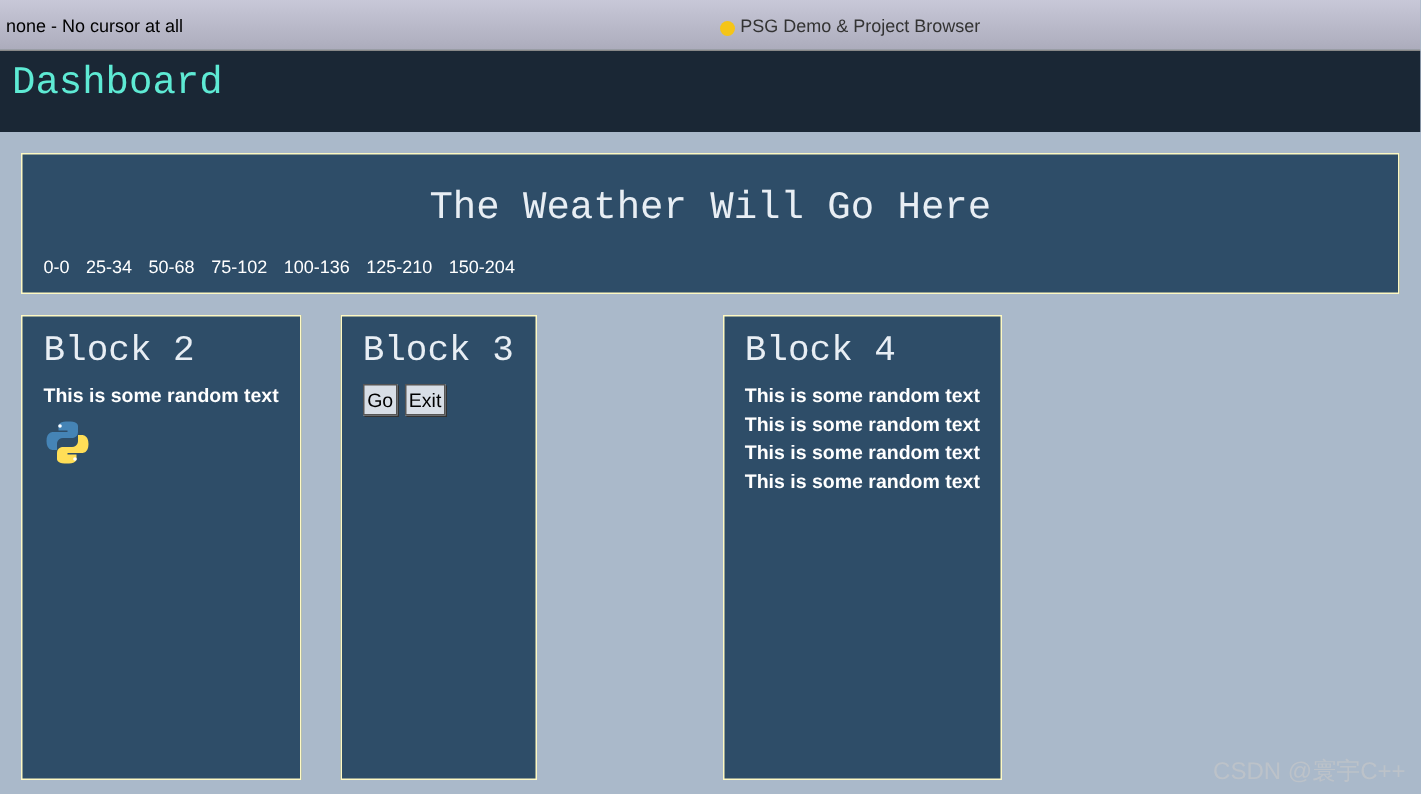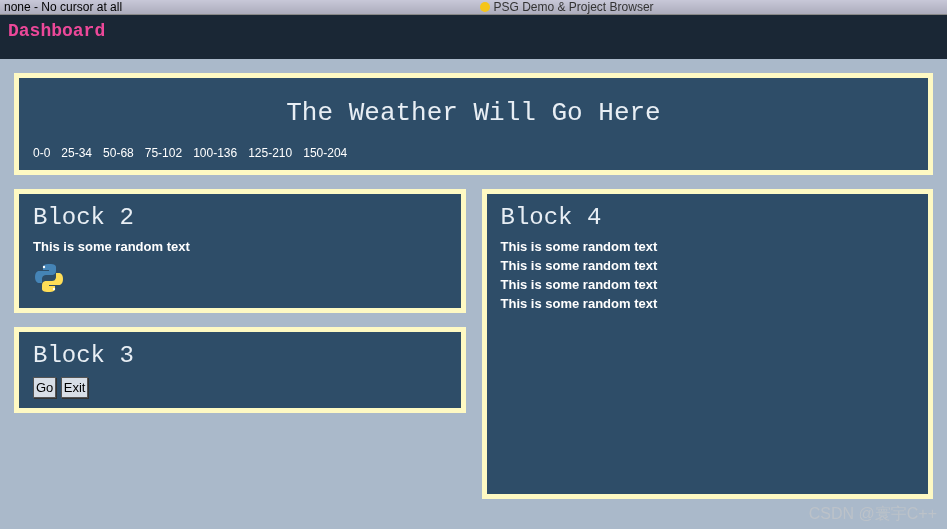--- a/index.html
+++ b/index.html
@@ -4,55 +4,54 @@
 <style>
 * { box-sizing: border-box; margin: 0; padding: 0; }
 body {
   background: #aab9ca;
   font-family: Arial, sans-serif;
   width: 947px;
   height: 529px;
   overflow: hidden;
 }
 .titlebar {
-  height: 15px;
+  height: 34px;
   background: linear-gradient(#c8c8d8, #acacbc);
   display: flex;
   align-items: center;
   font-size: 12px;
   border-bottom: 1px solid #888;
 }
 .titlebar-left { flex: 1; padding-left: 4px; color: #000; }
-.titlebar-right { flex: 1; padding-left: 8px; color: #333; display:flex; align-items:center; gap:4px;}
+.titlebar-right { flex: 1; padding-left: 8px; color: #333; display:flex; align-items:flex-end; gap:4px;}
 .bulb { width:10px; height:10px; background:#f5c518; border-radius:50%; display:inline-block; }
 .header {
   background: #1a2735;
-  color: #ec4899;
+  color: #5eead4;
   font-family: "Courier New", monospace;
-  font-size: 18px;
+  font-size: 26px;
   padding: 6px 8px 18px 8px;
-  font-weight: bold;
 }
 .content { padding: 14px; display: flex; flex-direction: column; gap: 14px; }
 .panel {
   background: #2e4d68;
-  border: 5px solid #fef9c3;
+  border: 1px solid #fef9c3;
   padding: 10px 14px;
   color: #fff;
 }
 .weather-title {
   text-align: center;
   font-family: "Courier New", monospace;
   font-size: 26px;
   color: #e8eef4;
   margin: 10px 0 18px 0;
 }
 .ranges { font-size: 12px; display:flex; gap:11px; }
 .row { display: flex; gap: 16px; }
-.col { display:flex; flex-direction:column; gap:14px; flex:1; }
+.col { display:flex; flex-direction:row; gap:26px; flex:1; }
 .block-title {
   font-family: "Courier New", monospace;
   font-size: 24px;
   color: #e8eef4;
   margin-bottom: 8px;
 }
 .text-line { font-size: 13px; margin: 4px 0; font-weight: bold; }
 .python-icon { margin-top:8px; }
 .input-row { display:flex; align-items:center; gap:10px; margin-bottom:10px; }
 .input-row input[type=text] {

